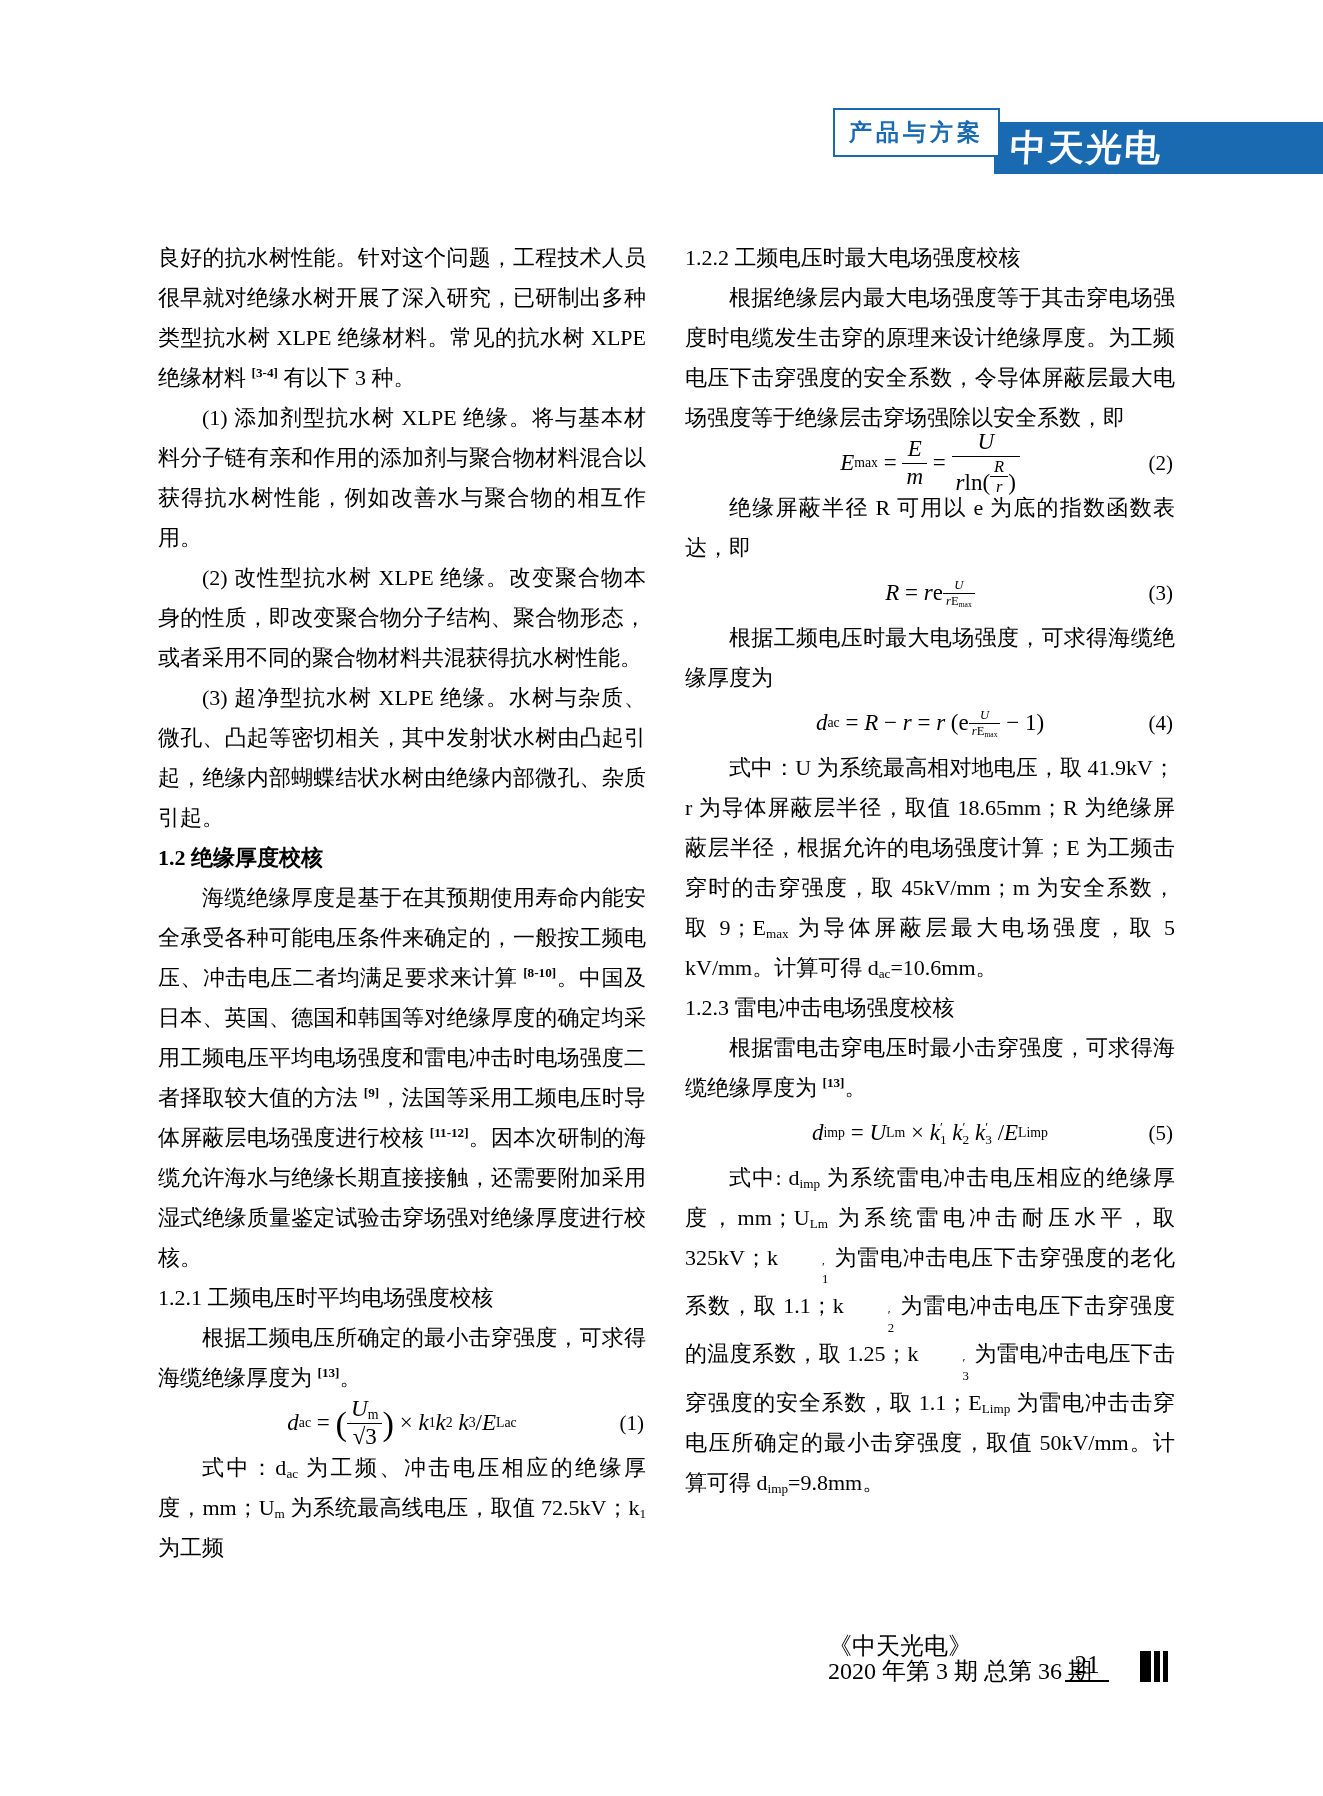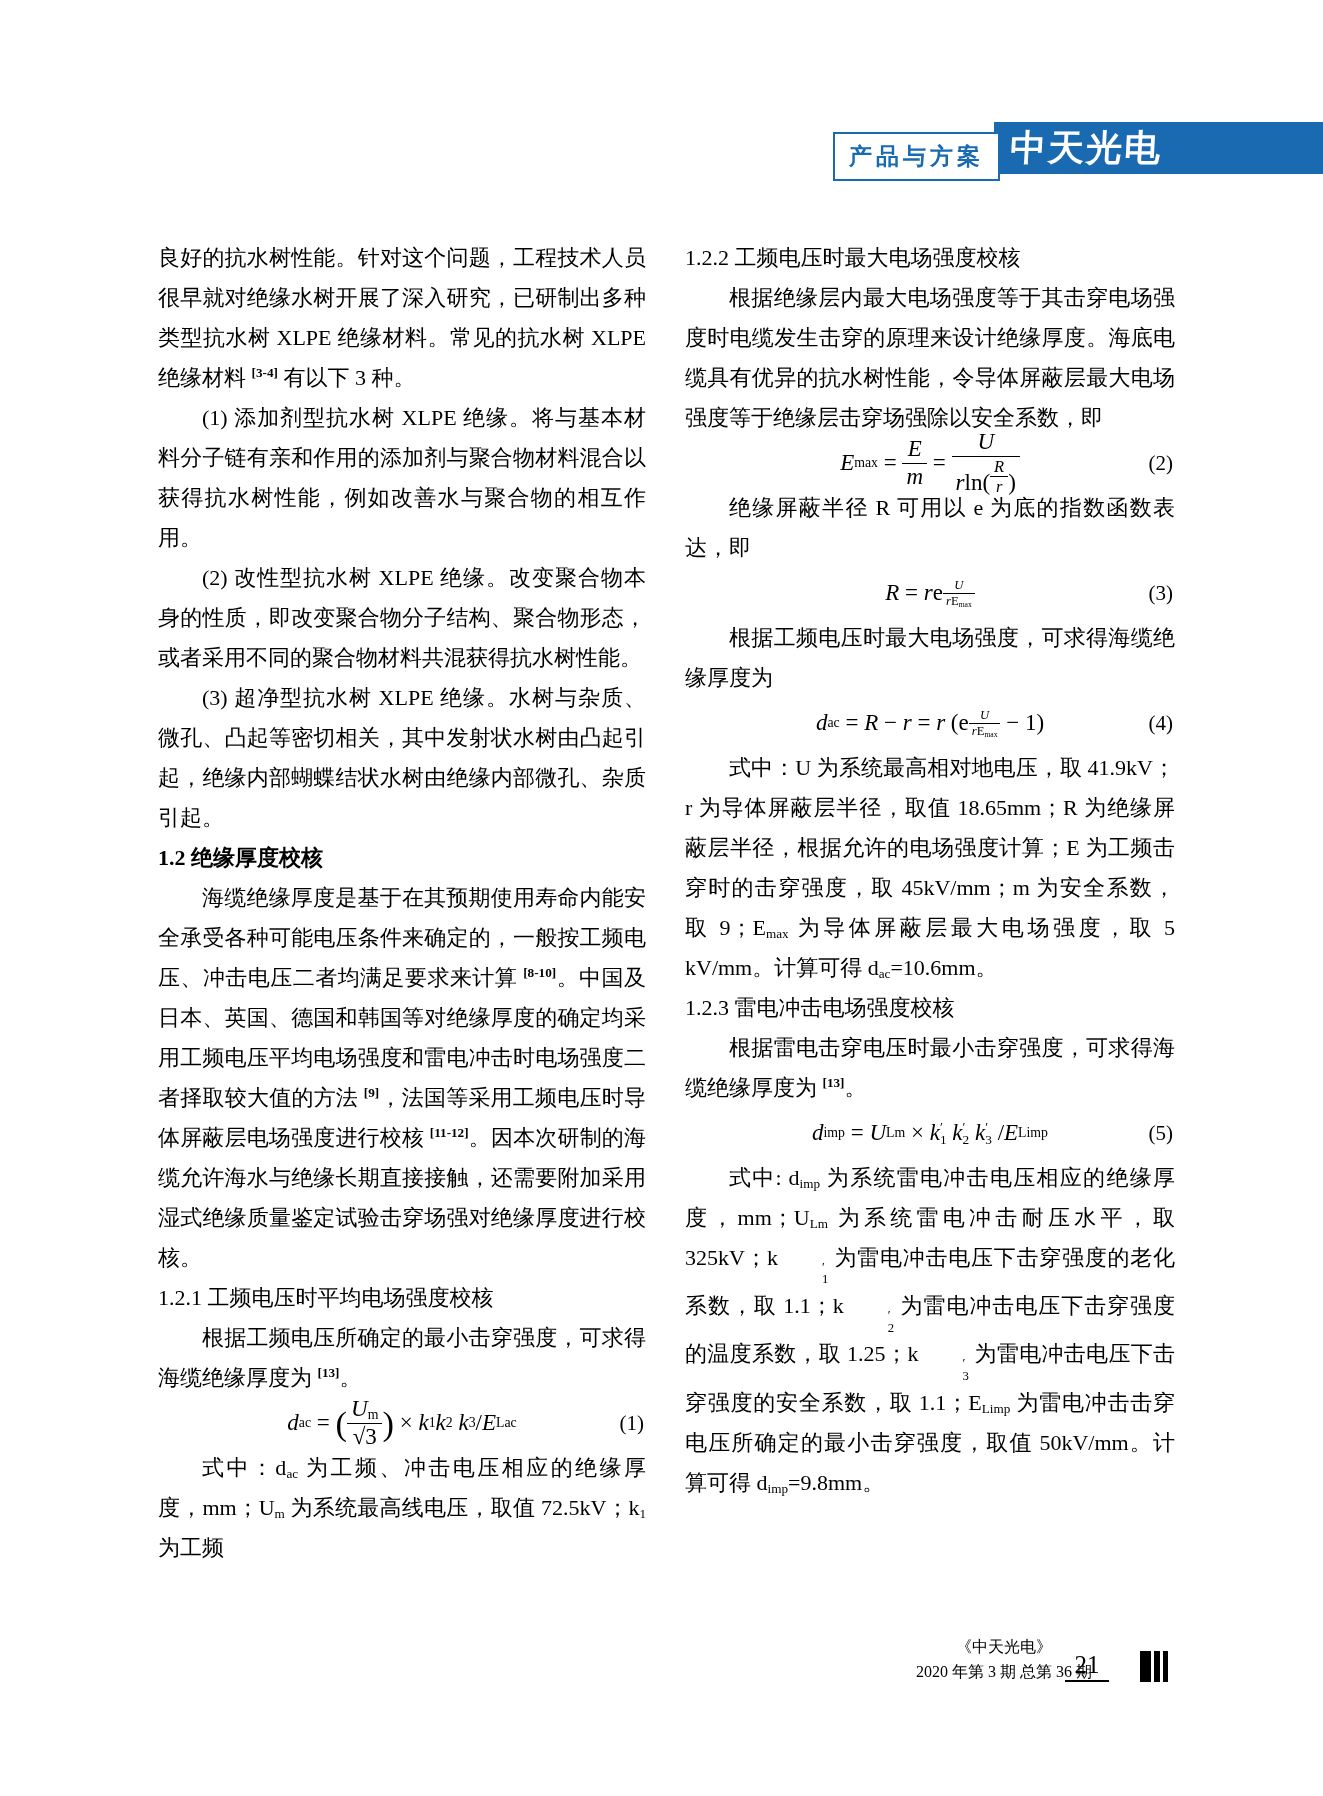--- a/index.html
+++ b/index.html
@@ -1,20 +1,20 @@
 <!DOCTYPE html>
 <html style="--accent: #1a6ab2;"><head>
 <meta charset="utf-8">
 <style>
   html,body{margin:0;padding:0;background:#888;}
   .page{position:relative;width:1323px;height:1796px;background:#ffffff;margin:0 auto;
         font-family:"Liberation Serif","DejaVu Serif",serif;color:#000;overflow:hidden;}
 
   
-  .header-tab{position:absolute;left:833px;top:132px;width:163px;height:45px;
+  .header-tab{position:absolute;left:833px;top:108px;width:163px;height:45px;
 MediaBox    box-sizing:border-box;border:2px solid var(--accent,#1a6ab2);background:#fff;
     display:flex;align-items:center;justify-content:center;
     font-family:"Liberation Sans","DejaVu Sans",sans-serif;font-weight:bold;
     font-size:23px;letter-spacing:4px;color:var(--accent,#1a6ab2);z-index:2;}
   .header-bar{position:absolute;left:994px;top:122px;width:329px;height:52px;
     background:var(--accent,#1a6ab2);display:flex;align-items:center;
     box-sizing:border-box;padding-left:16px;}
   .logo{font-size:36px;font-weight:bold;color:#fff;letter-spacing:2px;
     font-family:"Liberation Serif","DejaVu Serif",serif;transform:skewX(-3deg);}
 
@@ -43,22 +43,22 @@
   .eq-frac{display:inline-block;text-align:center;vertical-align:middle;line-height:1.15;}
   .eq-frac .eq-fnum{display:block;border-bottom:1.5px solid #000;padding:0 4px;}
   .eq-frac .eq-fden{display:block;padding:0 4px;}
   .eq-frac .eq-frac{font-size:72%;vertical-align:-0.1em;}
   .eq-supfrac{display:inline-block;text-align:center;vertical-align:9px;
               font-size:55%;line-height:1.15;}
   .eq-supfrac .eq-fnum{display:block;border-bottom:1px solid #000;padding:0 3px;}
   .eq-supfrac .eq-fden{display:block;padding:0 3px;}
 
   
-  .footer-text{position:absolute;right:231px;top:1634px;text-align:center;
-               font-size:16px;line-height:25px;}
+  .footer-text{position:absolute;right:231px;top:1634px;text-align:left;
+               font-size:24px;line-height:25px;}
   .page-num-wrap{position:absolute;left:1065px;top:1649px;width:44px;height:31px;
                  text-align:center;border-bottom:2px solid #000;font-size:25px;
                  line-height:31px;}
   .footer-bars{position:absolute;left:1140px;top:1651px;display:flex;gap:3px;height:31px;}
   .footer-bars .bar{display:block;background:#000;height:31px;}
   .bar.b1{width:11px;} .bar.b2{width:6px;} .bar.b3{width:5px;}
 </style>
 </head>
 <body>
 
@@ -81,21 +81,21 @@
       <div class="blk-h3"><span>1.2.1 工频电压时平均电场强度校核</span></div>
       <div class="blk-p indent"><span>根据工频电压所确定的最小击穿强度，可求得海缆绝缘厚度为 </span><span class="sup">[13]</span><span>。</span></div>
       <div class="blk-eq">
         <span class="eq-body"><span class="eq-var">d</span><span class="sub-s">ac</span><span> = </span><span class=" eq-big">(</span><span class="eq-frac"><span class="eq-fnum"><span class="eq-var">U</span><span class="sub-s">m</span></span><span class="eq-fden"><span>√3</span></span></span><span class=" eq-big">)</span><span> × </span><span class="eq-var">k</span><span class="sub-s">1</span><span class="eq-var">k</span><span class="sub-s">2</span><span> </span><span class="eq-var">k</span><span class="sub-s">3</span><span>/</span><span class="eq-var">E</span><span class="sub-s">Lac</span></span>
         <span class="eq-num">(1)</span>
       </div>
       <div class="blk-p indent"><span>式中：d</span><span class="sub-s">ac</span><span> 为工频、冲击电压相应的绝缘厚度，mm；U</span><span class="sub-s">m</span><span> 为系统最高线电压，取值 72.5kV；k</span><span class="sub-s">1</span><span> 为工频</span></div>
     </div>
   <div class="col col-right">
       <div class="blk-h3"><span>1.2.2 工频电压时最大电场强度校核</span></div>
-      <div class="blk-p indent"><span>根据绝缘层内最大电场强度等于其击穿电场强度时电缆发生击穿的原理来设计绝缘厚度。海底电缆具有优异的抗水树性能，令导体屏蔽层最大电场强度等于绝缘层击穿场强除以安全系数，即</span></div>
+      <div class="blk-p indent"><span>根据绝缘层内最大电场强度等于其击穿电场强度时电缆发生击穿的原理来设计绝缘厚度。为工频电压下击穿强度的安全系数，令导体屏蔽层最大电场强度等于绝缘层击穿场强除以安全系数，即</span></div>
       <div class="blk-eq">
         <span class="eq-body"><span class="eq-var">E</span><span class="sub-s">max</span><span> = </span><span class="eq-frac"><span class="eq-fnum"><span class="eq-var">E</span></span><span class="eq-fden"><span class="eq-var">m</span></span></span><span> = </span><span class="eq-frac"><span class="eq-fnum"><span class="eq-var">U</span></span><span class="eq-fden"><span class="eq-var">r</span><span>ln(</span><span class="eq-frac"><span class="eq-fnum"><span class="eq-var">R</span></span><span class="eq-fden"><span class="eq-var">r</span></span></span><span>)</span></span></span></span>
         <span class="eq-num">(2)</span>
       </div>
       <div class="blk-p indent"><span>绝缘屏蔽半径 R 可用以 e 为底的指数函数表达，即</span></div>
       <div class="blk-eq">
         <span class="eq-body"><span class="eq-var">R</span><span> = </span><span class="eq-var">r</span><span>e</span><span class="eq-supfrac"><span class="eq-fnum"><span class="eq-var">U</span></span><span class="eq-fden"><span class="eq-var">r</span><span>E</span><span class="sub-s">max</span></span></span></span>
         <span class="eq-num">(3)</span>
       </div>
       <div class="blk-p indent"><span>根据工频电压时最大电场强度，可求得海缆绝缘厚度为</span></div>

